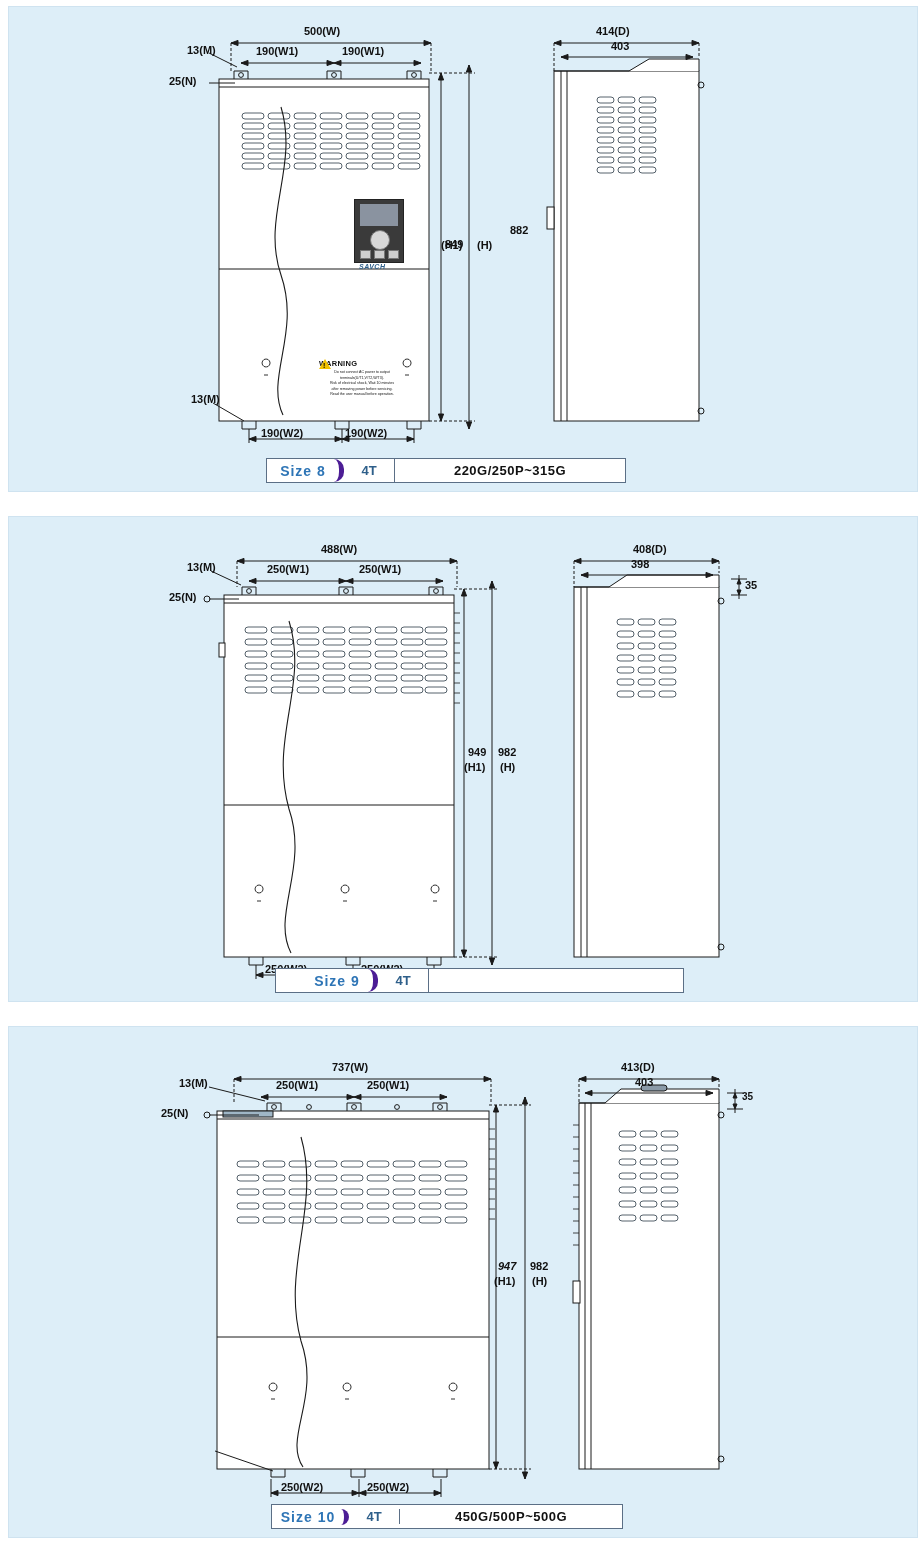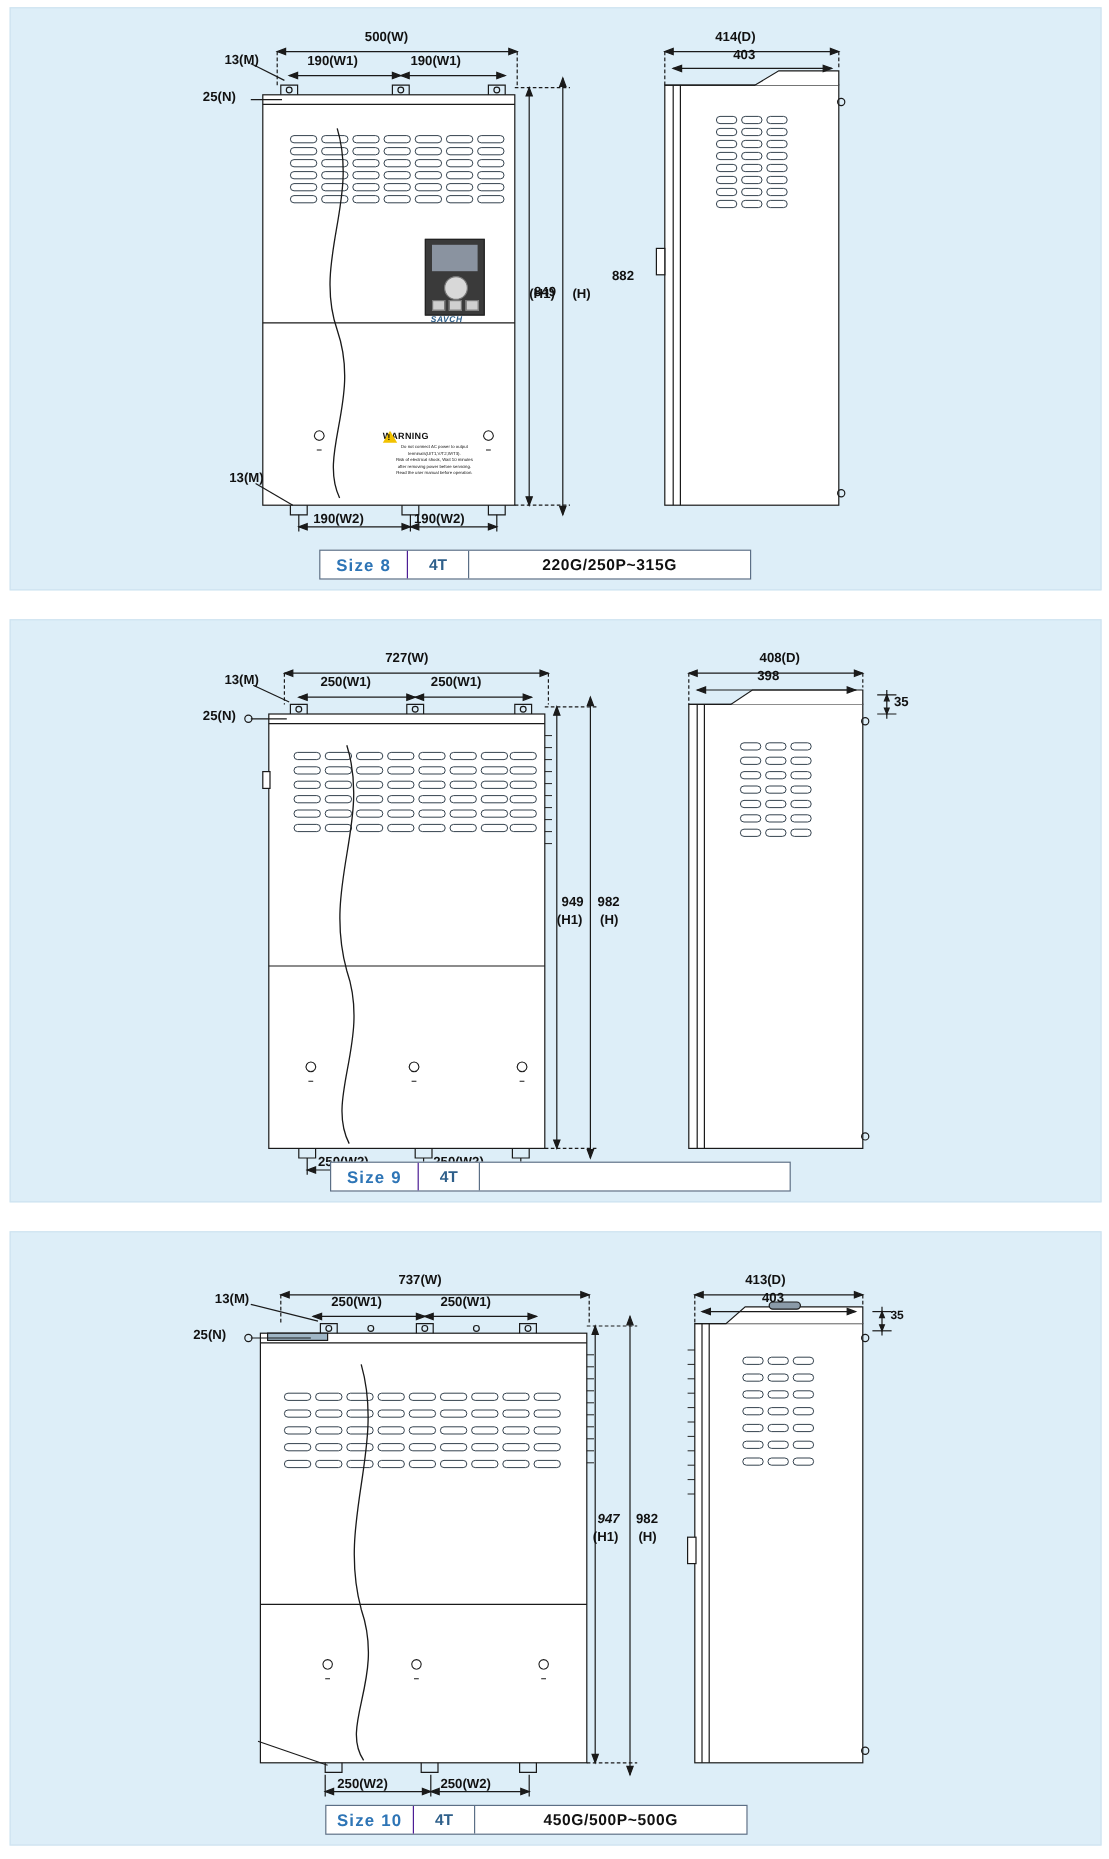--- a/index.html
+++ b/index.html
@@ -6,21 +6,21 @@
   body{width:924px;height:1549px;font-family:"Liberation Sans",sans-serif;position:relative;}
   .panel{position:absolute;left:8px;width:908px;background:#ddeef8;border:1px solid #cfe3f0;}
   #panel1{top:6px;height:484px;}
   #panel2{top:516px;height:484px;}
   #panel3{top:1026px;height:510px;}
   .dwg{position:absolute;left:0;top:0;width:100%;height:100%;}
   svg{display:block;}
   .lbl{position:absolute;font-size:11px;font-weight:bold;color:#111;white-space:nowrap;}
   .lbl.sm{font-size:10px;}
   .capbar{position:absolute;display:flex;align-items:stretch;height:23px;border:1px solid #5b6f86;background:#fff;}
-  .capbar .sz{display:flex;align-items:center;justify-content:center;width:72px;color:#2e75b6;font-weight:bold;font-size:14px;letter-spacing:1px;border-right:1px solid #4c1d95;}
+  .capbar .sz{display:flex;align-items:center;justify-content:center;width:72px;color:#2e75b6;font-weight:bold;font-size:14px;letter-spacing:1px;border-right:5px solid #4c1d95;border-radius:10px;}
   .capbar .vt{display:flex;align-items:center;justify-content:center;width:50px;color:#2e5f8a;font-weight:bold;font-size:13px;border-right:1px solid #5b6f86;}
   .capbar .rng{display:flex;align-items:center;justify-content:center;flex:1;color:#111;font-weight:bold;font-size:13px;letter-spacing:.5px;}
   .warnbox{position:absolute;width:86px;color:#111;}
   .warnbox .wt{font-size:7.5px;font-weight:bold;letter-spacing:.3px;line-height:10px;}
   .warnbox .wl{font-size:3.6px;line-height:4.6px;text-align:center;margin-top:1px;}
   .tri{position:absolute;width:0;height:0;border-left:6px solid transparent;border-right:6px solid transparent;border-bottom:10px solid #f2c200;}
   .tri:after{content:"!";position:absolute;left:-2px;top:3px;font-size:7px;color:#000;font-weight:bold;}
   .brand{position:absolute;font-size:7px;font-weight:bold;color:#2e5f8a;letter-spacing:.5px;font-style:italic;}
   .kp{position:absolute;background:#3a3a3a;border:1px solid #222;}
   .kpscr{position:absolute;background:#8a93a0;}
@@ -399,36 +399,36 @@
   <div class="warnbox" style="left:318px;top:868px;">
     <div class="tri" style="left:0;top:0;"></div>
     <div class="wt">WARNING</div>
     <div class="wl">Do not connect AC power to output</div>
     <div class="wl">terminals(U/T1,V/T2,W/T3).</div>
     <div class="wl">Risk of electrical shock, Wait 10 minutes</div>
     <div class="wl">after removing power before servicing.</div>
     <div class="wl">Read the user manual before operation.</div>
   </div>
 
-  <div class="lbl" style="left:312px;top:26px;">727(W)</div>
+  <div class="lbl" style="left:312px;top:26px;">488(W)</div>
   <div class="lbl" style="left:258px;top:46px;">250(W1)</div>
   <div class="lbl" style="left:350px;top:46px;">250(W1)</div>
   <div class="lbl" style="left:178px;top:44px;">13(M)</div>
   <div class="lbl" style="left:160px;top:74px;">25(N)</div>
   <div class="lbl" style="left:256px;top:446px;">250(W2)</div>
   <div class="lbl" style="left:352px;top:446px;">250(W2)</div>
   <div class="lbl" style="left:459px;top:229px;">949</div>
   <div class="lbl" style="left:455px;top:244px;">(H1)</div>
   <div class="lbl" style="left:489px;top:229px;">982</div>
   <div class="lbl" style="left:491px;top:244px;">(H)</div>
   <div class="lbl" style="left:588px;top:26px;margin-left:36px;">408(D)</div>
   <div class="lbl" style="left:622px;top:41px;">398</div>
   <div class="lbl" style="left:736px;top:62px;">35</div>
 
-  <div class="capbar" style="left:266px;top:451px;width:382px;">
+  <div class="capbar" style="left:266px;top:451px;width:382px;padding-left:25px;">
     <div class="sz">Size 9</div>
     <div class="vt">4T</div>
   </div>
 </div>
 
 <div class="panel" id="panel3">
 
   <svg class="dwg" viewBox="0 0 908 510">
     <g fill="none" stroke="#1a1a1a" stroke-width="1">
       <rect x="208" y="84" width="272" height="358" fill="#ffffff" stroke="#1a1a1a"></rect>
@@ -596,18 +596,18 @@
   <div class="lbl" style="left:272px;top:454px;">250(W2)</div>
   <div class="lbl" style="left:358px;top:454px;">250(W2)</div>
   <div class="lbl" style="left:489px;top:233px;font-style:italic;">947</div>
   <div class="lbl" style="left:485px;top:248px;">(H1)</div>
   <div class="lbl" style="left:521px;top:233px;">982</div>
   <div class="lbl" style="left:523px;top:248px;">(H)</div>
   <div class="lbl" style="left:612px;top:34px;">413(D)</div>
   <div class="lbl" style="left:626px;top:49px;">403</div>
   <div class="lbl sm" style="left:733px;top:64px;">35</div>
 
-  <div class="capbar" style="left:262px;top:477px;width:350px;">
+  <div class="capbar" style="left:262px;top:477px;width:350px;align-items:center;">
     <div class="sz">Size 10</div>
     <div class="vt">4T</div>
     <div class="rng">450G/500P~500G</div>
   </div>
 </div>
 
 </body></html>

